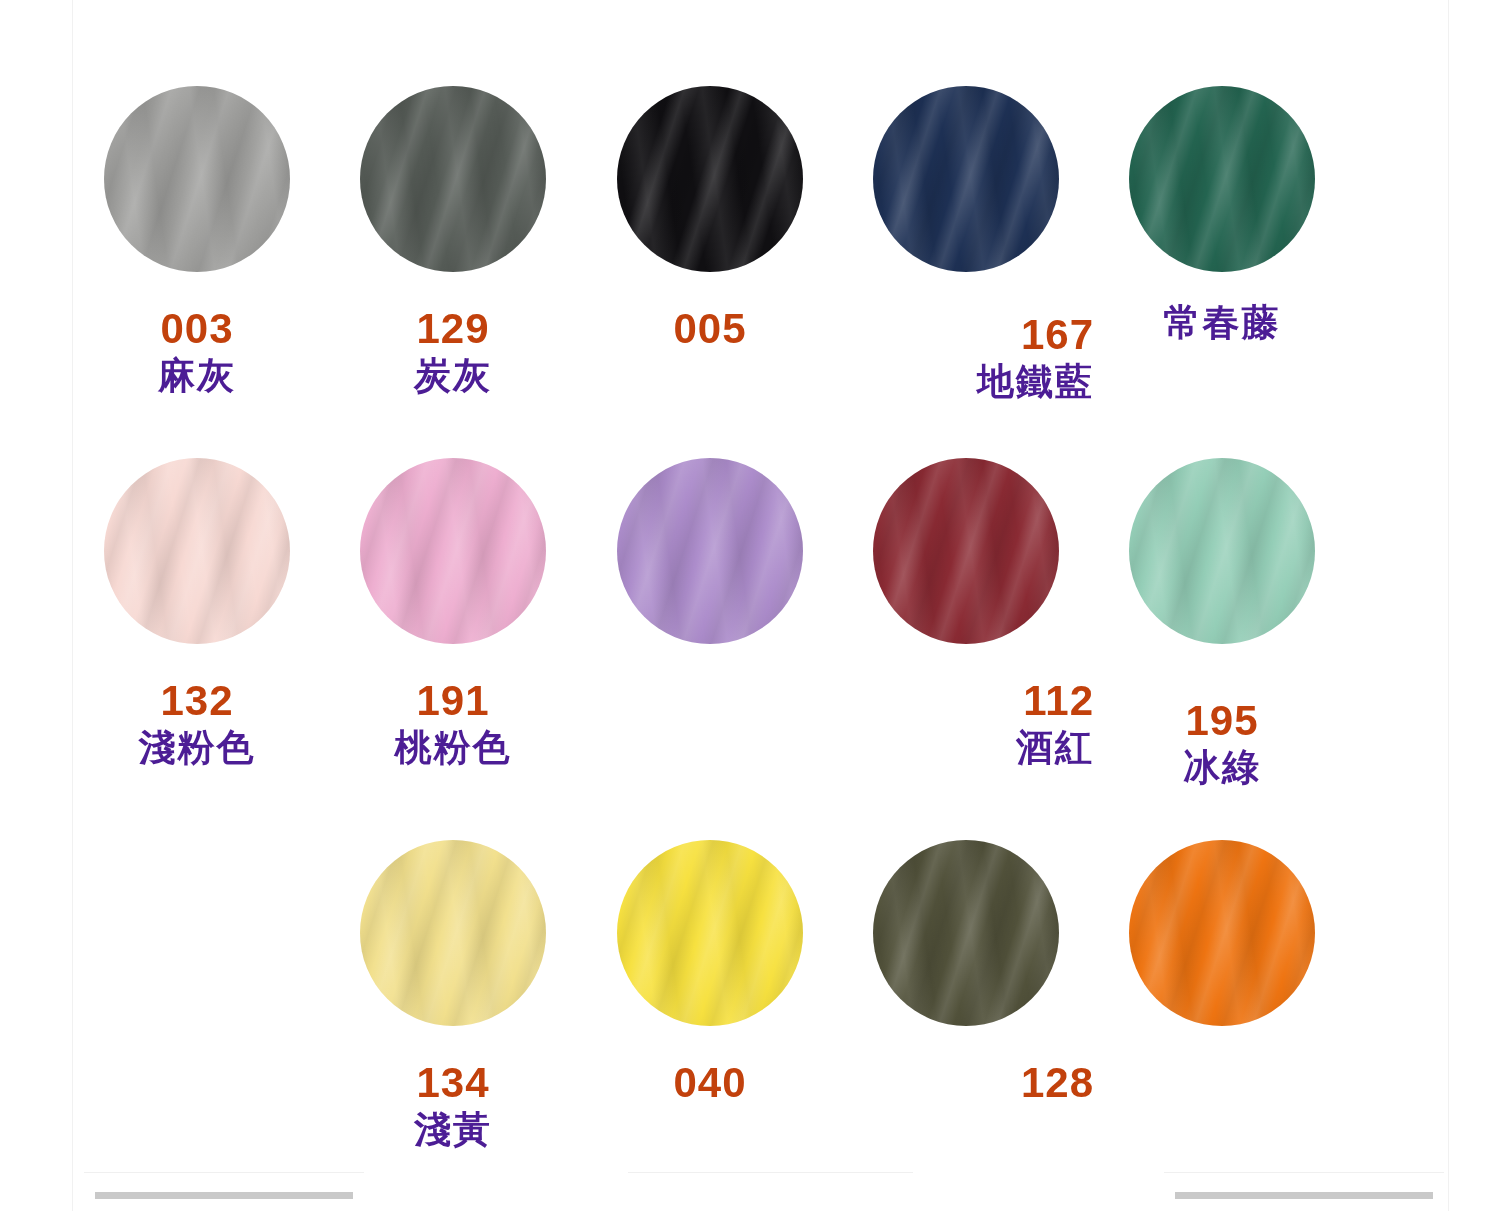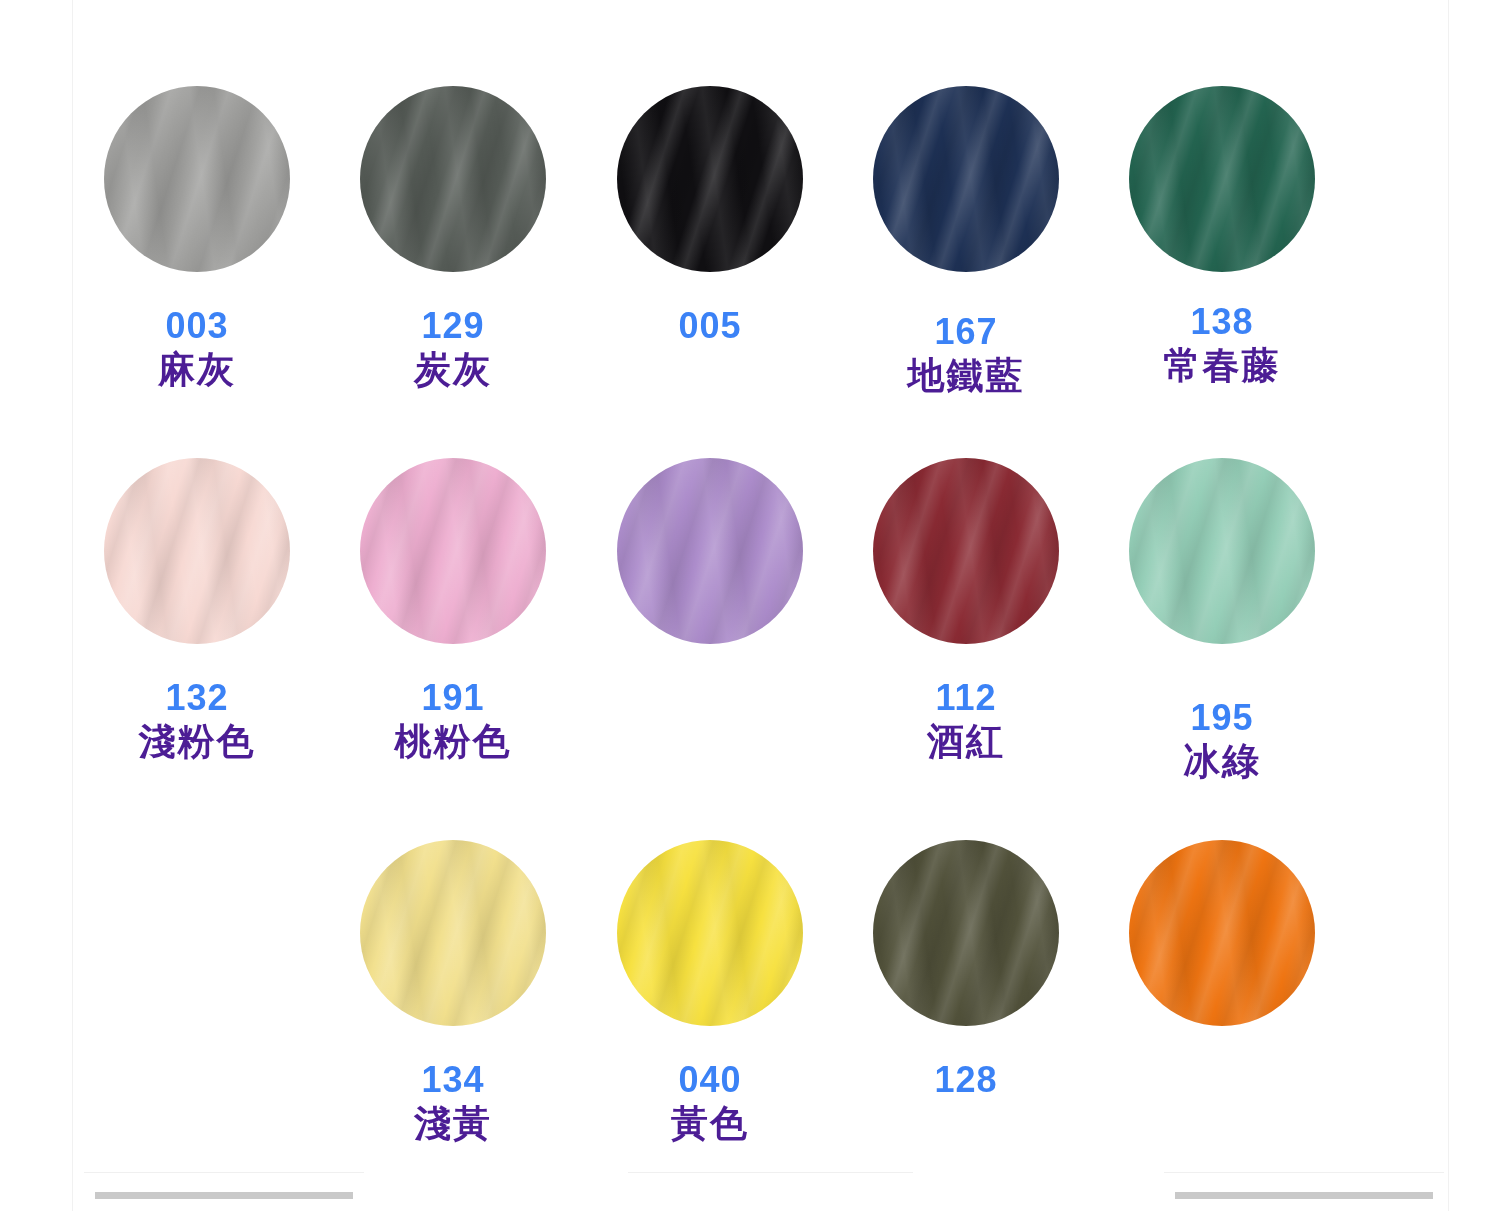--- a/index.html
+++ b/index.html
@@ -56,21 +56,21 @@
   .swatch-cell {
     position: absolute;
     top: 0;
     width: 256px;
     height: 372px;
     text-align: center;
   }
   .swatch-cell.col-0 { left: 69px; }
   .swatch-cell.col-1 { left: 325px; }
   .swatch-cell.col-2 { left: 582px; }
-  .swatch-cell.col-3 { left: 838px; }
+  .swatch-cell.col-3 { left: 838px; text-align: right; }
   .swatch-cell.col-4 { left: 1094px; }
 
   .swatch-disc {
     position: relative;
     width: 186px;
     height: 186px;
     margin: 0 auto;
     border-radius: 50%;
     overflow: hidden;
     background: #cccccc;
@@ -102,24 +102,24 @@
         rgba(255,255,255,0.00) 70px
       );
     pointer-events: none;
   }
 
   .swatch-caption {
     margin-top: 36px;
     line-height: 1;
   }
   .swatch-code {
-    font-size: 36px;
+    font-size: 42px;
     font-weight: bold;
     letter-spacing: 1px;
-    color: #3b82f6;
+    color: #c2410c;
   }
   .swatch-name {
     margin-top: 7px;
     font-size: 37px;
     font-weight: bold;
     letter-spacing: 2px;
     color: #4c1d95;
   }
 
   
@@ -201,21 +201,20 @@
           <div class="swatch-name">地鐵藍</div>
         </div>
       </div>
 
       <div class="swatch-cell col-4 nudge-m4">
         <div class="swatch-disc" style="background: rgb(35, 100, 80);">
           <div class="sheen"></div>
           <div class="sheen2"></div>
         </div>
         <div class="swatch-caption">
-          <div class="swatch-code">138</div>
           <div class="swatch-name">常春藤</div>
         </div>
       </div>
 
     </div>
 
     <div class="swatch-row row-1">
 
       <div class="swatch-cell col-0">
         <div class="swatch-disc" style="background: rgb(247, 217, 211);">
@@ -283,21 +282,20 @@
         </div>
       </div>
 
       <div class="swatch-cell col-2">
         <div class="swatch-disc" style="background: rgb(247, 225, 63);">
           <div class="sheen"></div>
           <div class="sheen2"></div>
         </div>
         <div class="swatch-caption">
           <div class="swatch-code">040</div>
-          <div class="swatch-name">黃色</div>
         </div>
       </div>
 
       <div class="swatch-cell col-3">
         <div class="swatch-disc" style="background: rgb(81, 81, 58);">
           <div class="sheen"></div>
           <div class="sheen2"></div>
         </div>
         <div class="swatch-caption">
           <div class="swatch-code">128</div>

